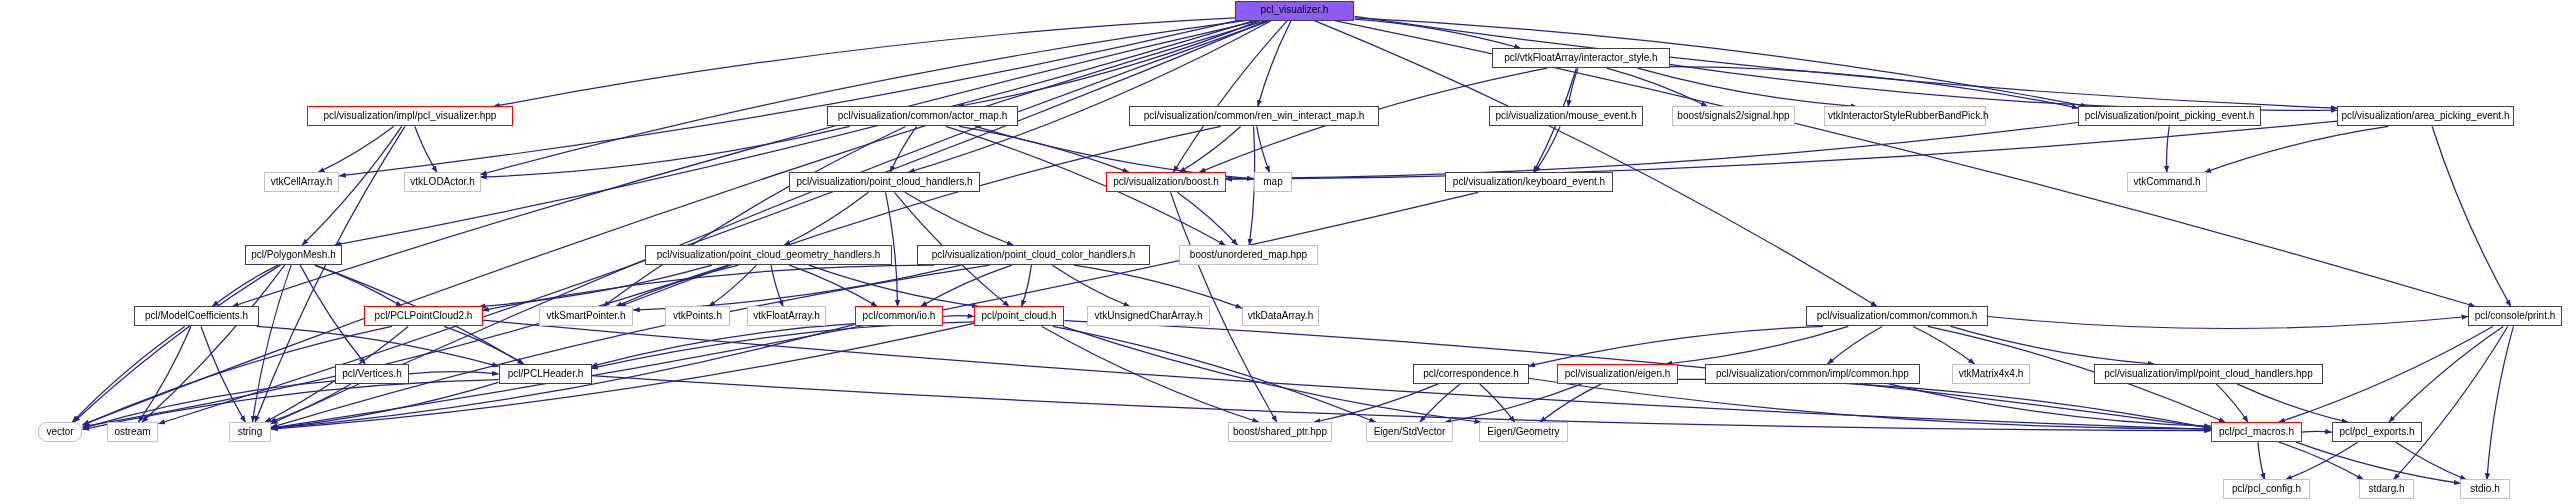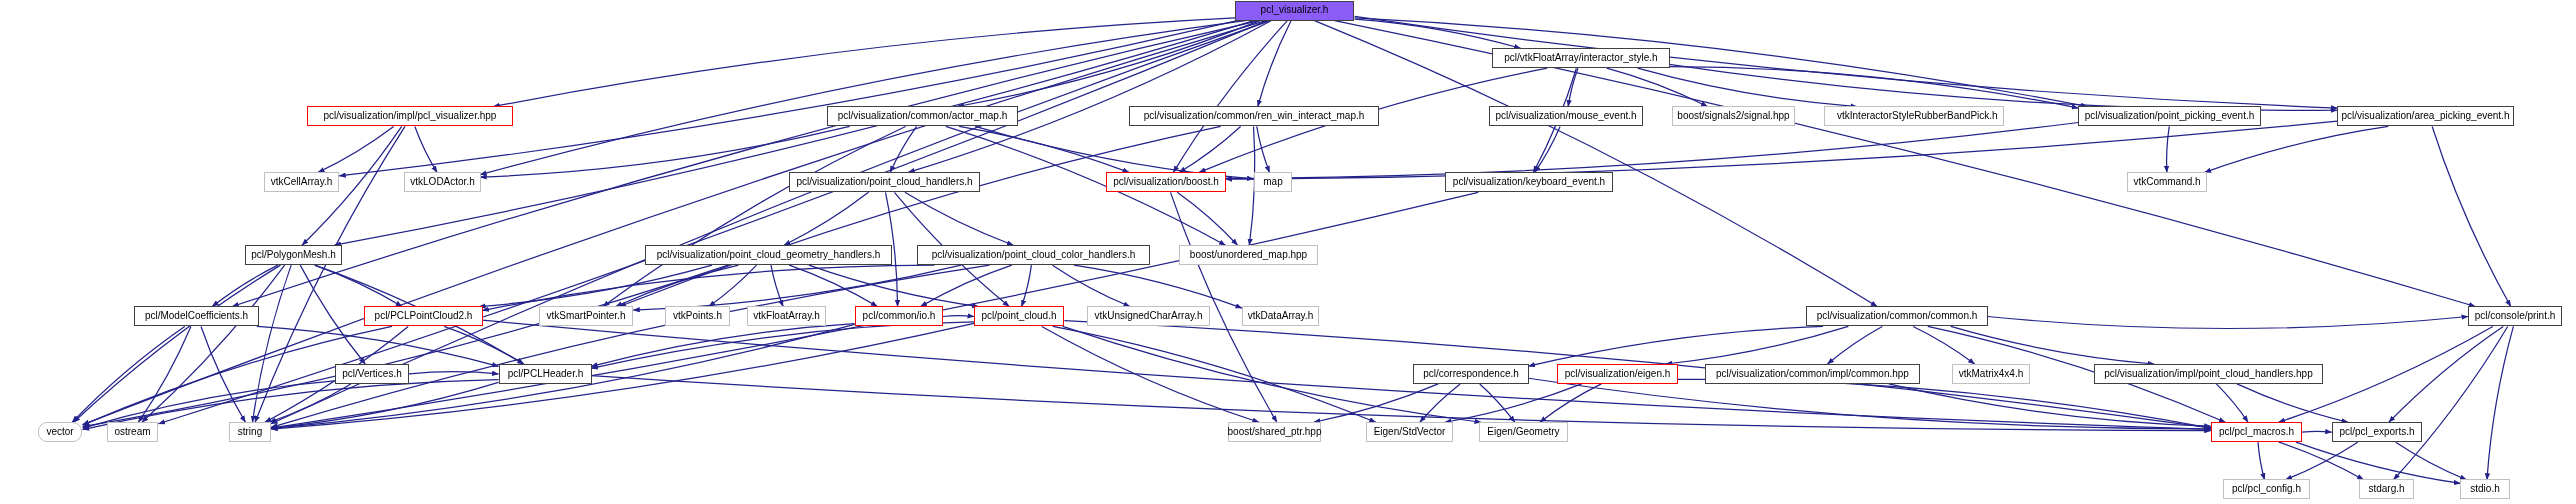--- a/index.html
+++ b/index.html
@@ -164,21 +164,21 @@
       </div>
       <div class="node norm" style="left: 1129px; top: 106px; width: 250px;">
         <span>pcl/visualization/common/ren_win_interact_map.h</span>
       </div>
       <div class="node norm" style="left: 1489px; top: 106px; width: 154px;">
         <span>pcl/visualization/mouse_event.h</span>
       </div>
       <div class="node ext" style="left: 1672px; top: 106px; width: 123px;">
         <span>boost/signals2/signal.hpp</span>
       </div>
-      <div class="node ext" style="left: 1824px; top: 106px; width: 180px; padding-left: 12px;">
+      <div class="node ext" style="left: 1824px; top: 106px; width: 162px; padding-left: 12px;">
         <span>vtkInteractorStyleRubberBandPick.h</span>
       </div>
       <div class="node norm" style="left: 2078px; top: 106px; width: 183px;">
         <span>pcl/visualization/point_picking_event.h</span>
       </div>
       <div class="node norm" style="left: 2337px; top: 106px; width: 177px;">
         <span>pcl/visualization/area_picking_event.h</span>
       </div>
       <div class="node ext" style="left: 264px; top: 172px; width: 75px;">
         <span>vtkCellArray.h</span>
@@ -269,21 +269,21 @@
       </div>
       <div class="node ext" style="left: 38px; top: 422px; width: 44px; border-radius: 9px;">
         <span>vector</span>
       </div>
       <div class="node ext" style="left: 107px; top: 422px; width: 51px;">
         <span>ostream</span>
       </div>
       <div class="node ext" style="left: 229px; top: 422px; width: 42px;">
         <span>string</span>
       </div>
-      <div class="node ext" style="left: 1228px; top: 422px; width: 93px;">
+      <div class="node ext" style="left: 1228px; top: 422px; width: 104px;">
         <span>boost/shared_ptr.hpp</span>
       </div>
       <div class="node ext" style="left: 1366px; top: 422px; width: 87px;">
         <span>Eigen/StdVector</span>
       </div>
       <div class="node ext" style="left: 1479px; top: 422px; width: 89px;">
         <span>Eigen/Geometry</span>
       </div>
       <div class="node red" style="left: 2211px; top: 422px; width: 91px;">
         <span>pcl/pcl_macros.h</span>

